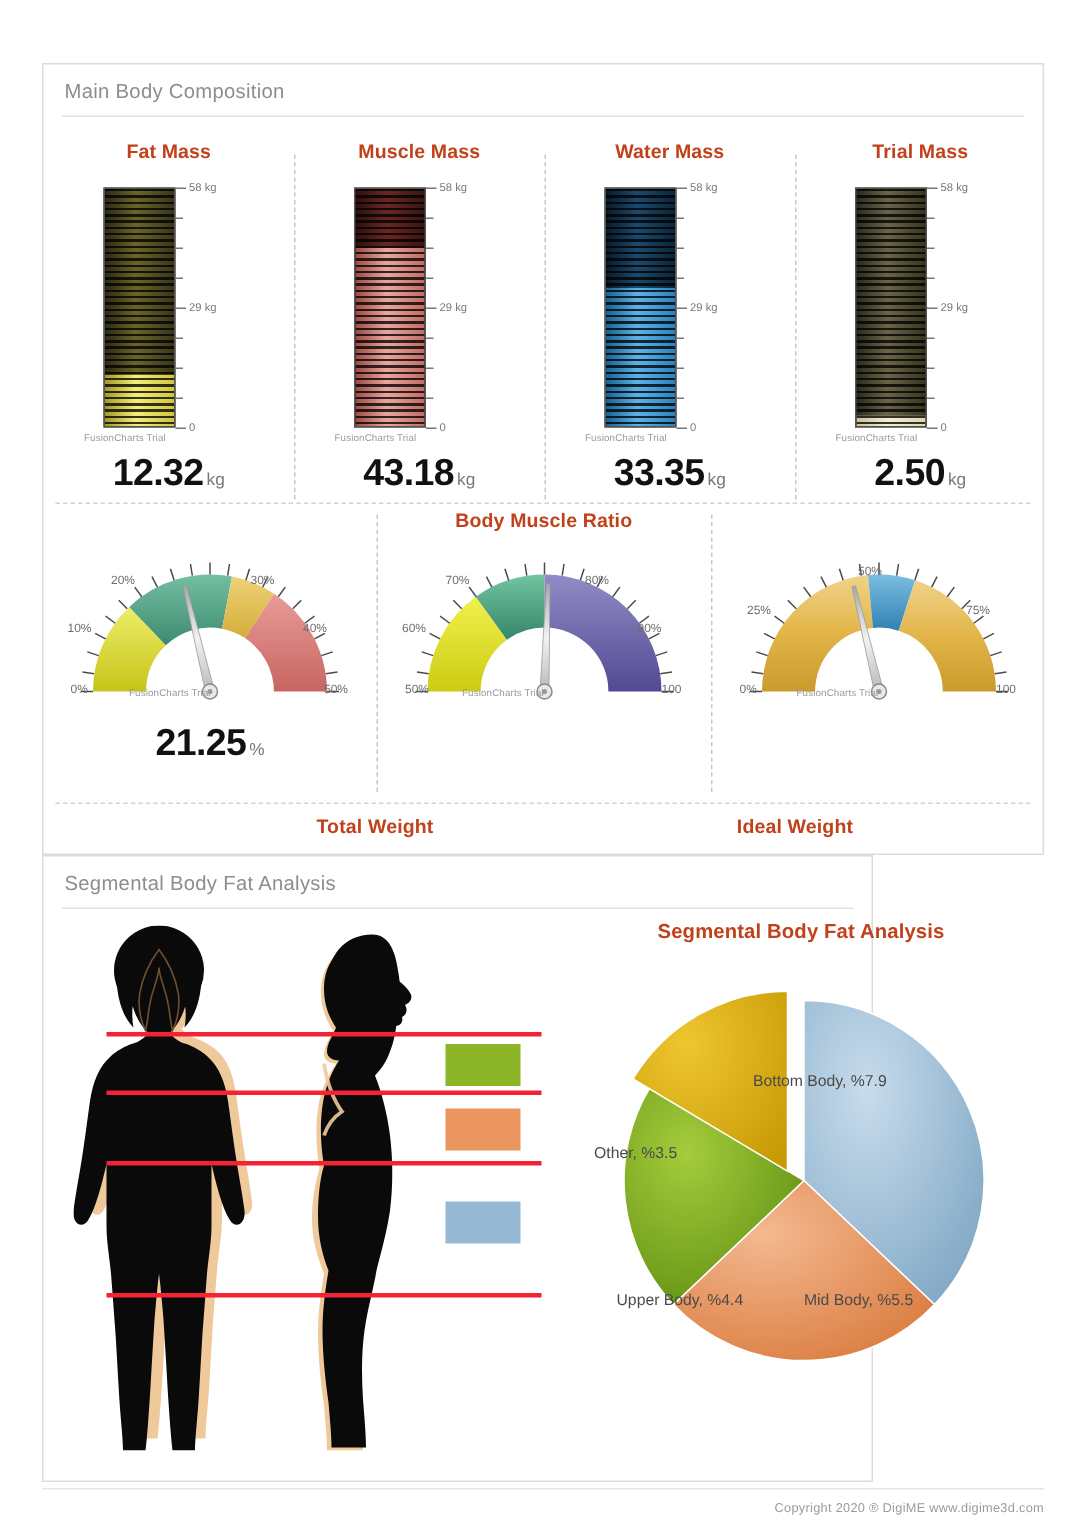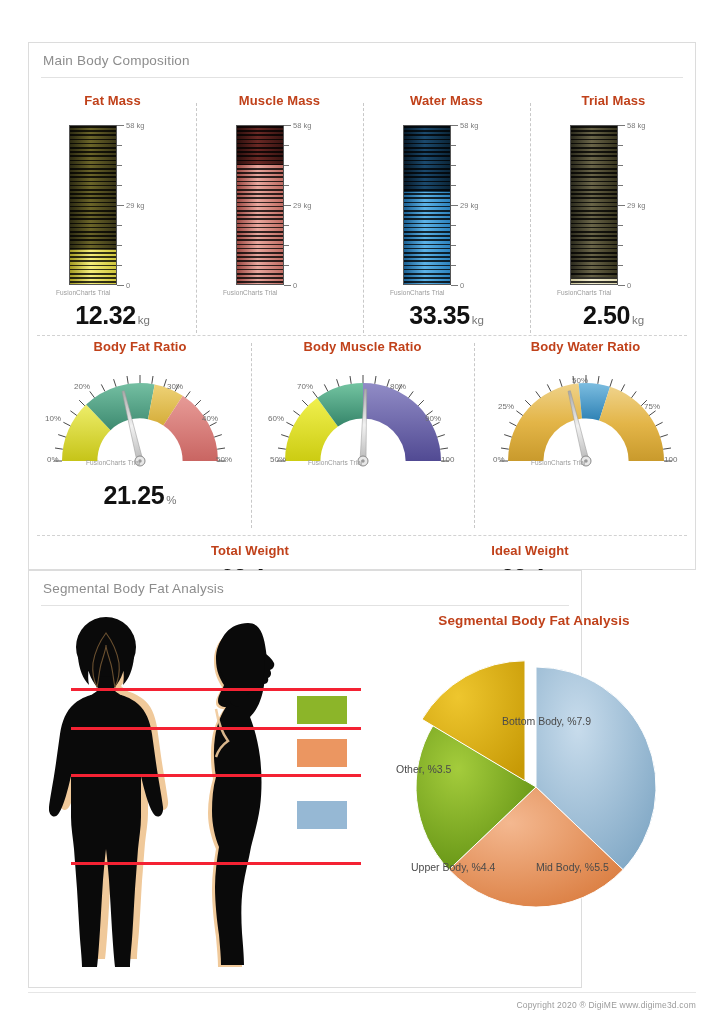--- a/index.html
+++ b/index.html
@@ -199,20 +199,21 @@
           <div class="tick major" style="top:80px;"></div>
             <div class="ticklbl" style="top:80px;">29 kg</div>
           <div class="tick" style="top:100px;"></div>
           <div class="tick" style="top:120px;"></div>
           <div class="tick" style="top:140px;"></div>
           <div class="tick major" style="top:160px;"></div>
             <div class="ticklbl" style="top:160px;">0</div>
         </div>
         <div class="wm" style="left:27px; top:168px;">FusionCharts Trial</div>
       </div>
+      <div class="value-big"><span>43.18</span><span class="unit">kg</span></div>
     </div>
 
     <div class="ledcell" style="left:334px;">
       <div class="chart-title">Water Mass</div>
       <div class="ledwrap">
         <div class="ledbar">
           <div class="ledfill" style="height:92px; background:linear-gradient(to right,#1b5f91,#5cb3e8 45%,#2d82bd);"></div>
           <div style="position:absolute;left:0;right:0;top:0;bottom:92px;background:linear-gradient(to right,#071a29,#1b4a6e 45%,#0b2639);"></div>
           <div class="ledstripes"></div>
         </div>
@@ -260,21 +261,20 @@
         <div class="wm" style="left:27px; top:168px;">FusionCharts Trial</div>
       </div>
       <div class="value-big"><span>2.50</span><span class="unit">kg</span></div>
     </div>
 
     <div class="vdash" style="left:222px; top:300px; height:185px;"></div>
     <div class="vdash" style="left:445px; top:300px; height:185px;"></div>
     <div class="hdash" style="left:8px; right:8px; top:492px;"></div>
 
     <div class="gaugecell" style="left:0px; width:222px;">
-      <div class="chart-title">Body Fat Ratio</div>
       <svg class="gaugesvg" width="200" height="112" viewBox="0 0 200 112">
         <defs>
           <linearGradient id="g1a" x1="0" y1="0" x2="0" y2="1">
               <stop offset="0" stop-color="#eded6a"></stop>
               <stop offset="1" stop-color="#c6c418"></stop>
             </linearGradient>
           <linearGradient id="g1b" x1="0" y1="0" x2="0" y2="1">
               <stop offset="0" stop-color="#74bfa2"></stop>
               <stop offset="1" stop-color="#3d8a70"></stop>
             </linearGradient>
@@ -395,21 +395,20 @@
         <text x="5" y="60" font-family="Liberation Sans, sans-serif" font-size="8" fill="#6e6e6e">60%</text>
         <text x="34" y="28" font-family="Liberation Sans, sans-serif" font-size="8" fill="#6e6e6e">70%</text>
         <text x="127" y="28" font-family="Liberation Sans, sans-serif" font-size="8" fill="#6e6e6e">80%</text>
         <text x="162" y="60" font-family="Liberation Sans, sans-serif" font-size="8" fill="#6e6e6e">90%</text>
         <text x="178" y="101" font-family="Liberation Sans, sans-serif" font-size="8" fill="#6e6e6e">100</text>
       </svg>
       <div class="wm" style="left:57px; top:120px;">FusionCharts Trial</div>
     </div>
 
     <div class="gaugecell" style="left:445px; width:223px;">
-      <div class="chart-title">Body Water Ratio</div>
       <svg class="gaugesvg" width="200" height="112" viewBox="0 0 200 112">
         <defs>
           <linearGradient id="g3a" x1="0" y1="0" x2="0" y2="1">
               <stop offset="0" stop-color="#efd289"></stop>
               <stop offset=".5" stop-color="#e3b548"></stop>
               <stop offset="1" stop-color="#c99a2c"></stop>
             </linearGradient>
           <linearGradient id="g3b" x1="0" y1="0" x2="0" y2="1">
               <stop offset="0" stop-color="#7cbde0"></stop>
               <stop offset="1" stop-color="#2f82b5"></stop>

